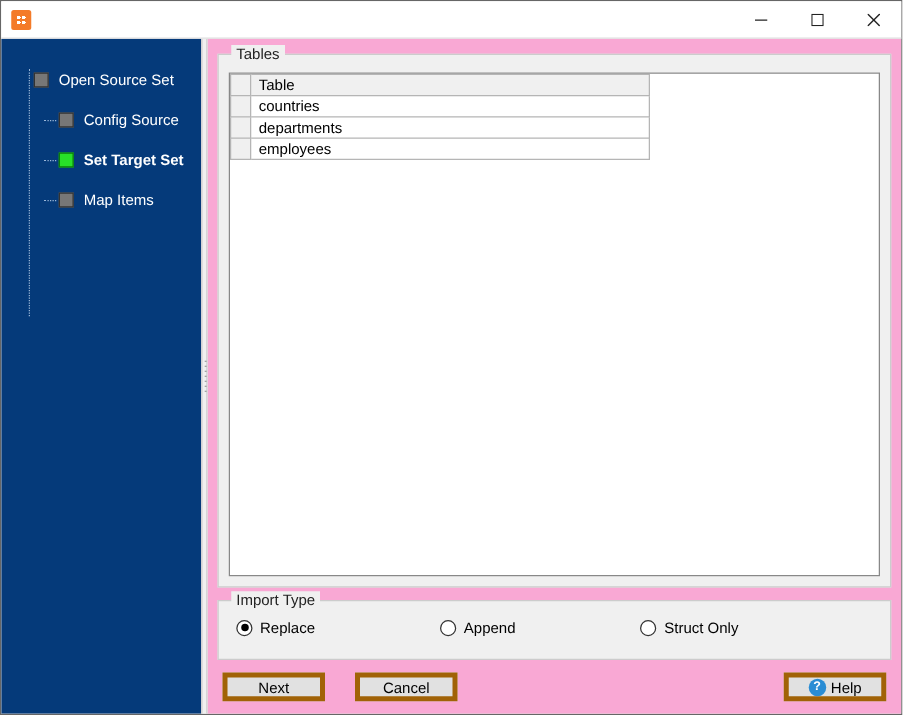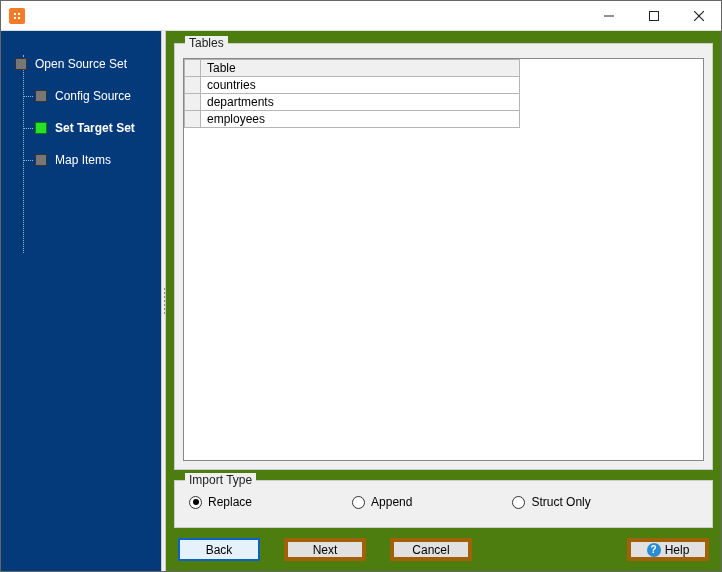--- a/index.html
+++ b/index.html
@@ -4,35 +4,35 @@
 <style>
   * { box-sizing: border-box; margin: 0; padding: 0; font-family: "Segoe UI", Tahoma, sans-serif; font-size: 12px; }
   html, body { width: 722px; height: 572px; overflow: hidden; }
   .window { width: 722px; height: 572px; border: 1px solid #666; background: #fff; display: flex; flex-direction: column; }
   .titlebar { height: 30px; display: flex; align-items: center; background: #fff; border-bottom: 1px solid #ddd; }
   .titlebar .app-icon { width: 16px; height: 16px; margin-left: 8px; background: #f47b29; border-radius: 2px; position: relative; }
   .titlebar .app-icon::before { content:""; position:absolute; inset:3px; background: radial-gradient(circle at 30% 30%, #fff 1.5px, transparent 1.5px), radial-gradient(circle at 70% 30%, #fff 1.5px, transparent 1.5px), radial-gradient(circle at 30% 70%, #fff 1.5px, transparent 1.5px), radial-gradient(circle at 70% 70%, #fff 1.5px, transparent 1.5px); }
   .titlebar .spacer { flex: 1; }
   .titlebar .winbtn { width: 45px; height: 29px; display:flex; align-items:center; justify-content:center; color:#222; }
   .body { flex:1; display:flex; overflow:hidden; }
-  .sidebar { width: 160px; background: #053a7a; color:#fff; position:relative; padding-top:14px; }
+  .sidebar { width: 160px; background: #053a7a; color:#fff; position:relative; padding-top:14px;padding-left:12px; }
   .tree-line-vert { position:absolute; left:22px; top:24px; width:0; height:198px; border-left:1px dotted #9bb7d8; }
   .step { display:flex; align-items:center; height:26px; margin-top:6px; position:relative; }
   .step.root .box { margin-left:14px; }
   .step.child::before { content:""; position:absolute; left:22px; top:13px; width:10px; border-top:1px dotted #9bb7d8; }
   .step .box { width:12px; height:12px; background:#777; border:1px solid #333; margin-right:8px; }
   .step.child .box { margin-left:34px; }
   .step.root2 .box { margin-left:14px; }
   .step.active .box { background:#28e028; border-color:#0a7a0a; }
   .step .lbl { white-space:nowrap; }
   .step.active .lbl { font-weight:bold; }
   .splitter { width:5px; background:#f0f0f0; border-left:1px solid #ccc; border-right:1px solid #ccc; cursor:col-resize; position:relative; }
   .splitter::after{content:""; position:absolute; left:1px; top:50%; width:3px; height:28px; transform:translateY(-50%);
     background-image: radial-gradient(#888 0.5px, transparent 0.5px); background-size:3px 4px;}
-  .main { flex:1; background:#4d7c0f; display:flex; flex-direction:column; padding:6px 8px 8px 8px; }
+  .main { flex:1; background:#f9a8d4; display:flex; flex-direction:column; padding:6px 8px 8px 8px; }
   .group { border:1px solid #ccc; background:#f0f0f0; padding:8px 8px 8px 8px; position:relative; }
   .group .legend { position:absolute; top:-8px; left:10px; background:#f0f0f0; padding:0 4px; color:#222; }
   .tables-group { flex:1; min-height:0; display:flex; flex-direction:column; margin-top:6px; }
   .grid-wrap { flex:1; background:#fff; border:1px solid #888; margin-top:6px; overflow:auto; }
   table.grid { border-collapse:collapse; width:336px; }
   table.grid th, table.grid td { border:1px solid #b5b5b5; text-align:left; padding:1px 6px; height:17px; background:#fff; }
   table.grid th { background:#f0f0f0; font-weight:normal; }
   table.grid .rowhdr { width:16px; background:#f0f0f0; }
   .import-group { margin-top:10px; padding:14px 10px 18px 10px;text-align:right; }
   .radios { display:flex; gap:100px; padding-left:4px; }
@@ -139,23 +139,20 @@
               <span>Append</span>
             </div>
             <div class="radio">
               <span class="dot"></span>
               <span>Struct Only</span>
             </div>
           </div>
       </div>
 
       <div class="btnrow">
-        <button class="btn primary">
-            <span>Back</span>
-          </button>
         <button class="btn">
             <span>Next</span>
           </button>
         <button class="btn">
             <span>Cancel</span>
           </button>
         <div class="gap"></div>
         <button class="btn">
             <span class="help-icon">?</span>
             <span>Help</span>

